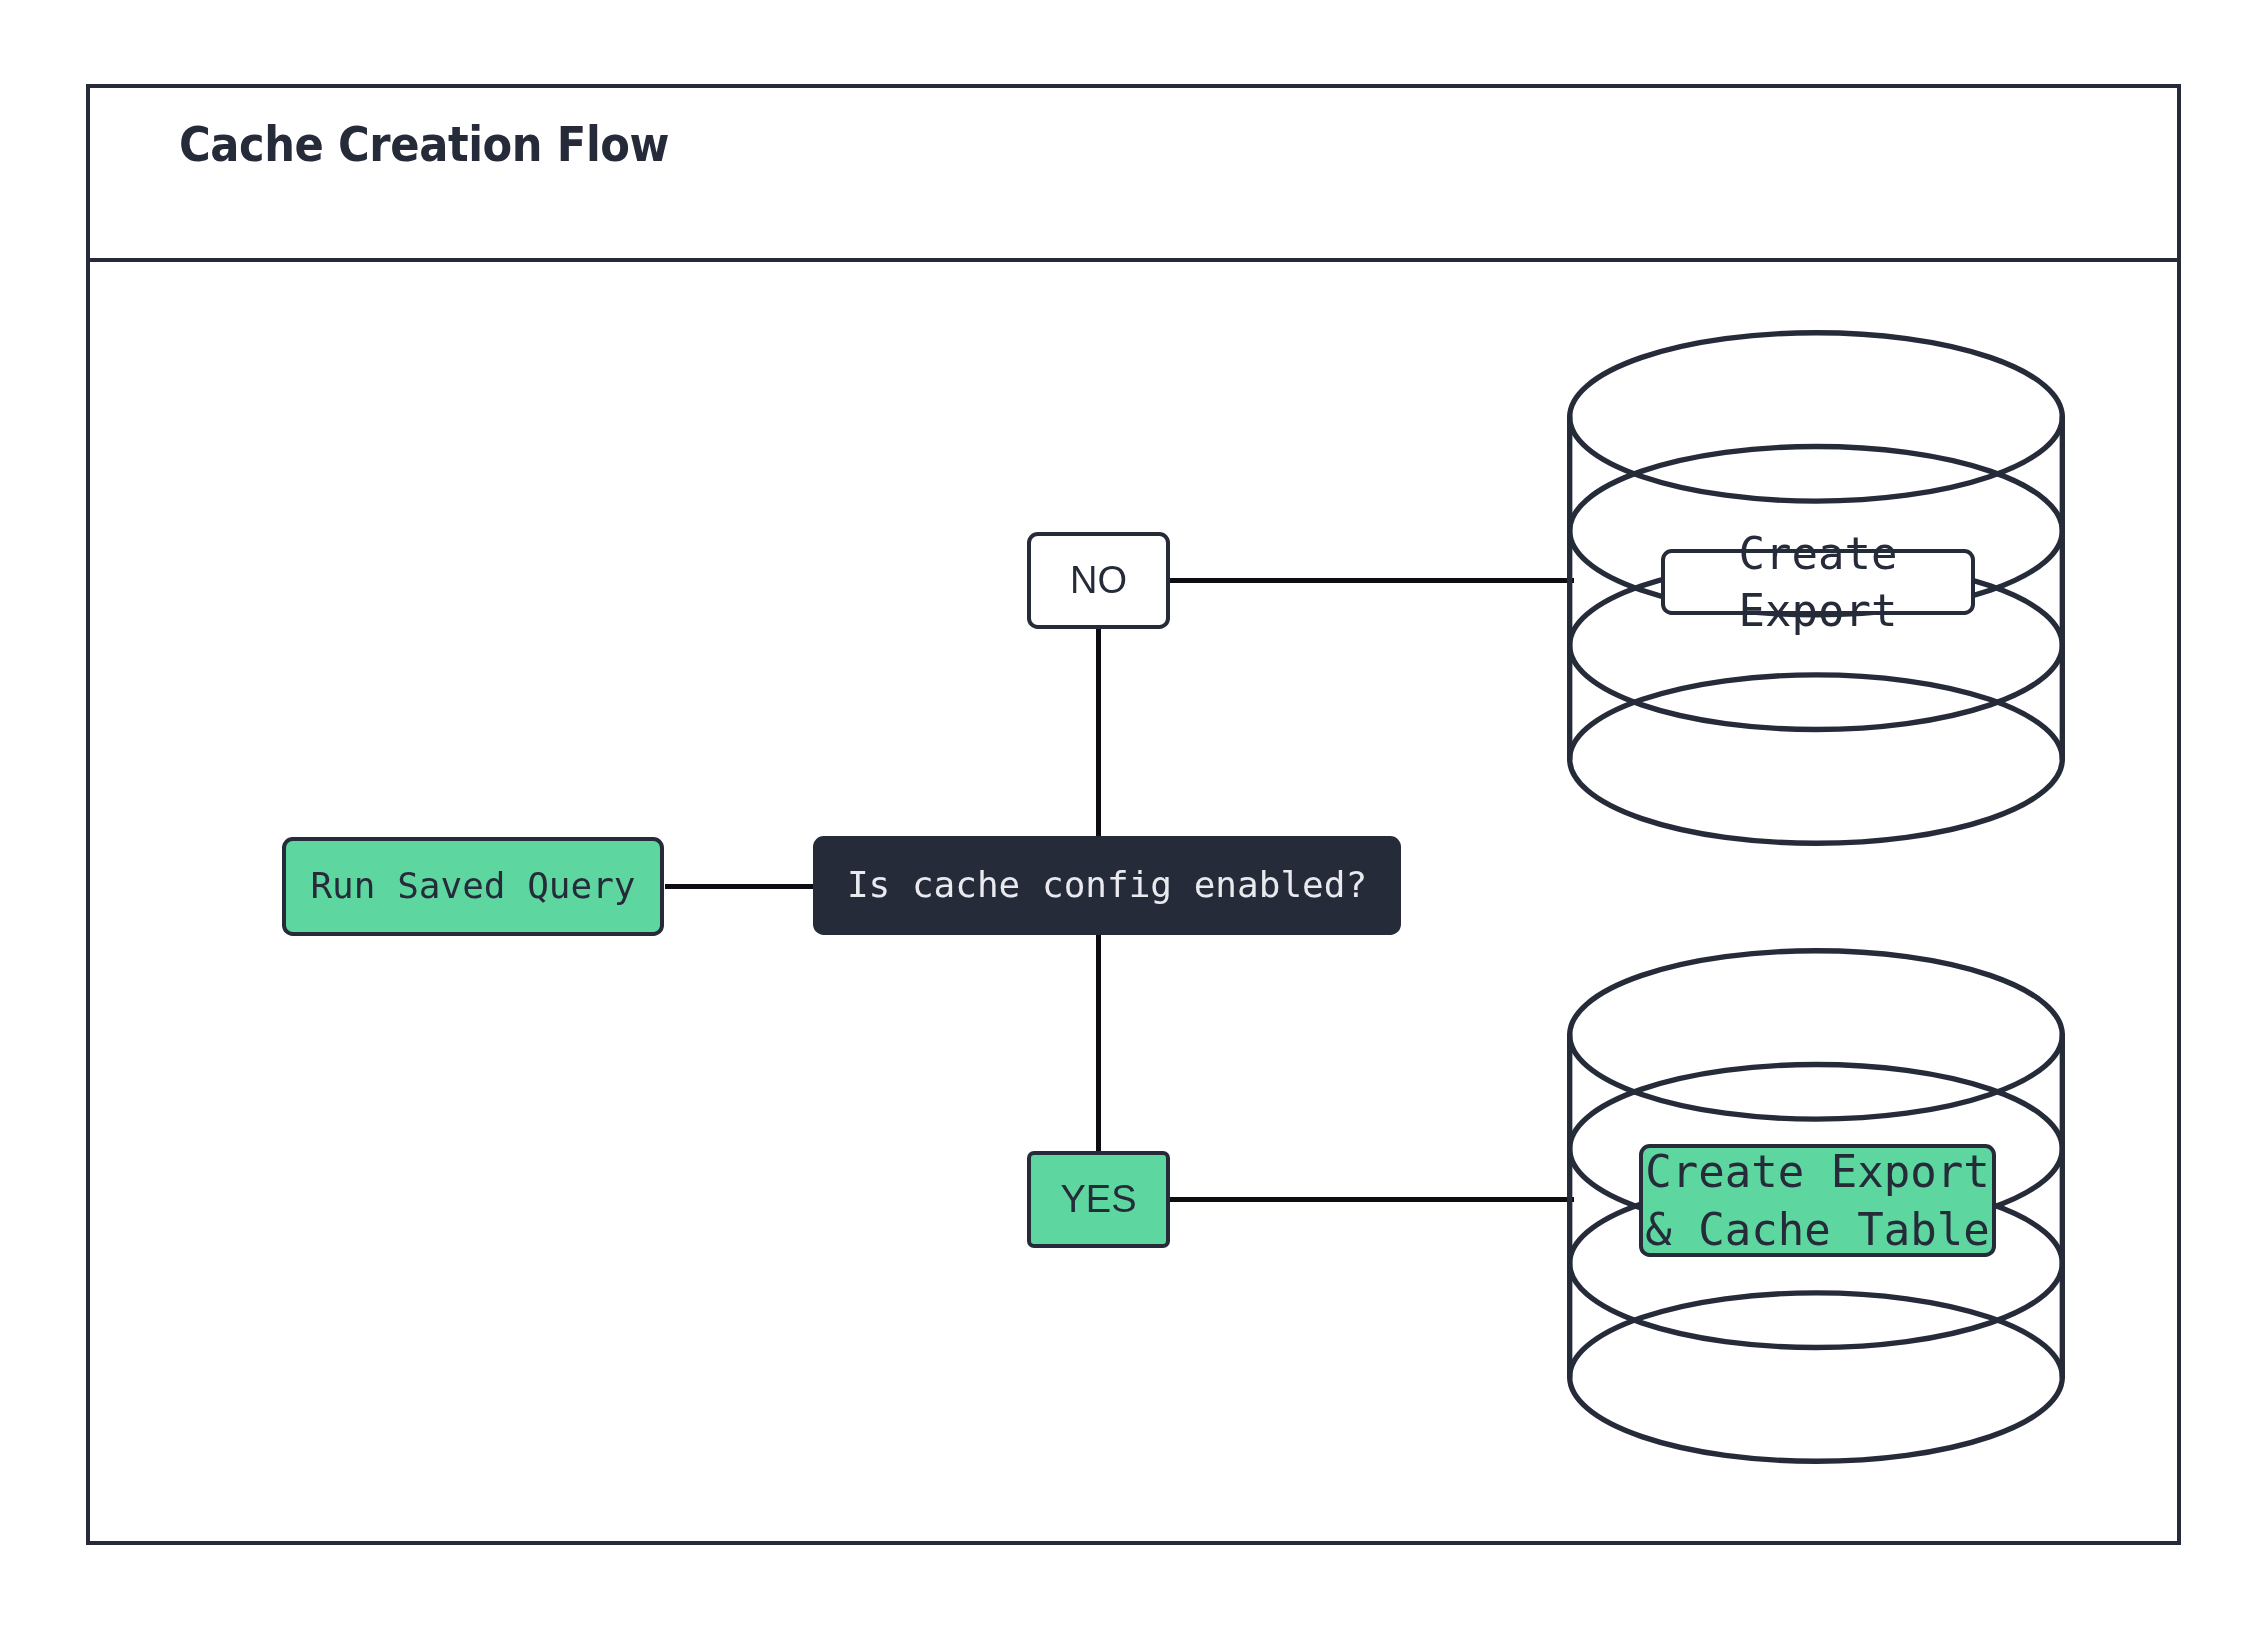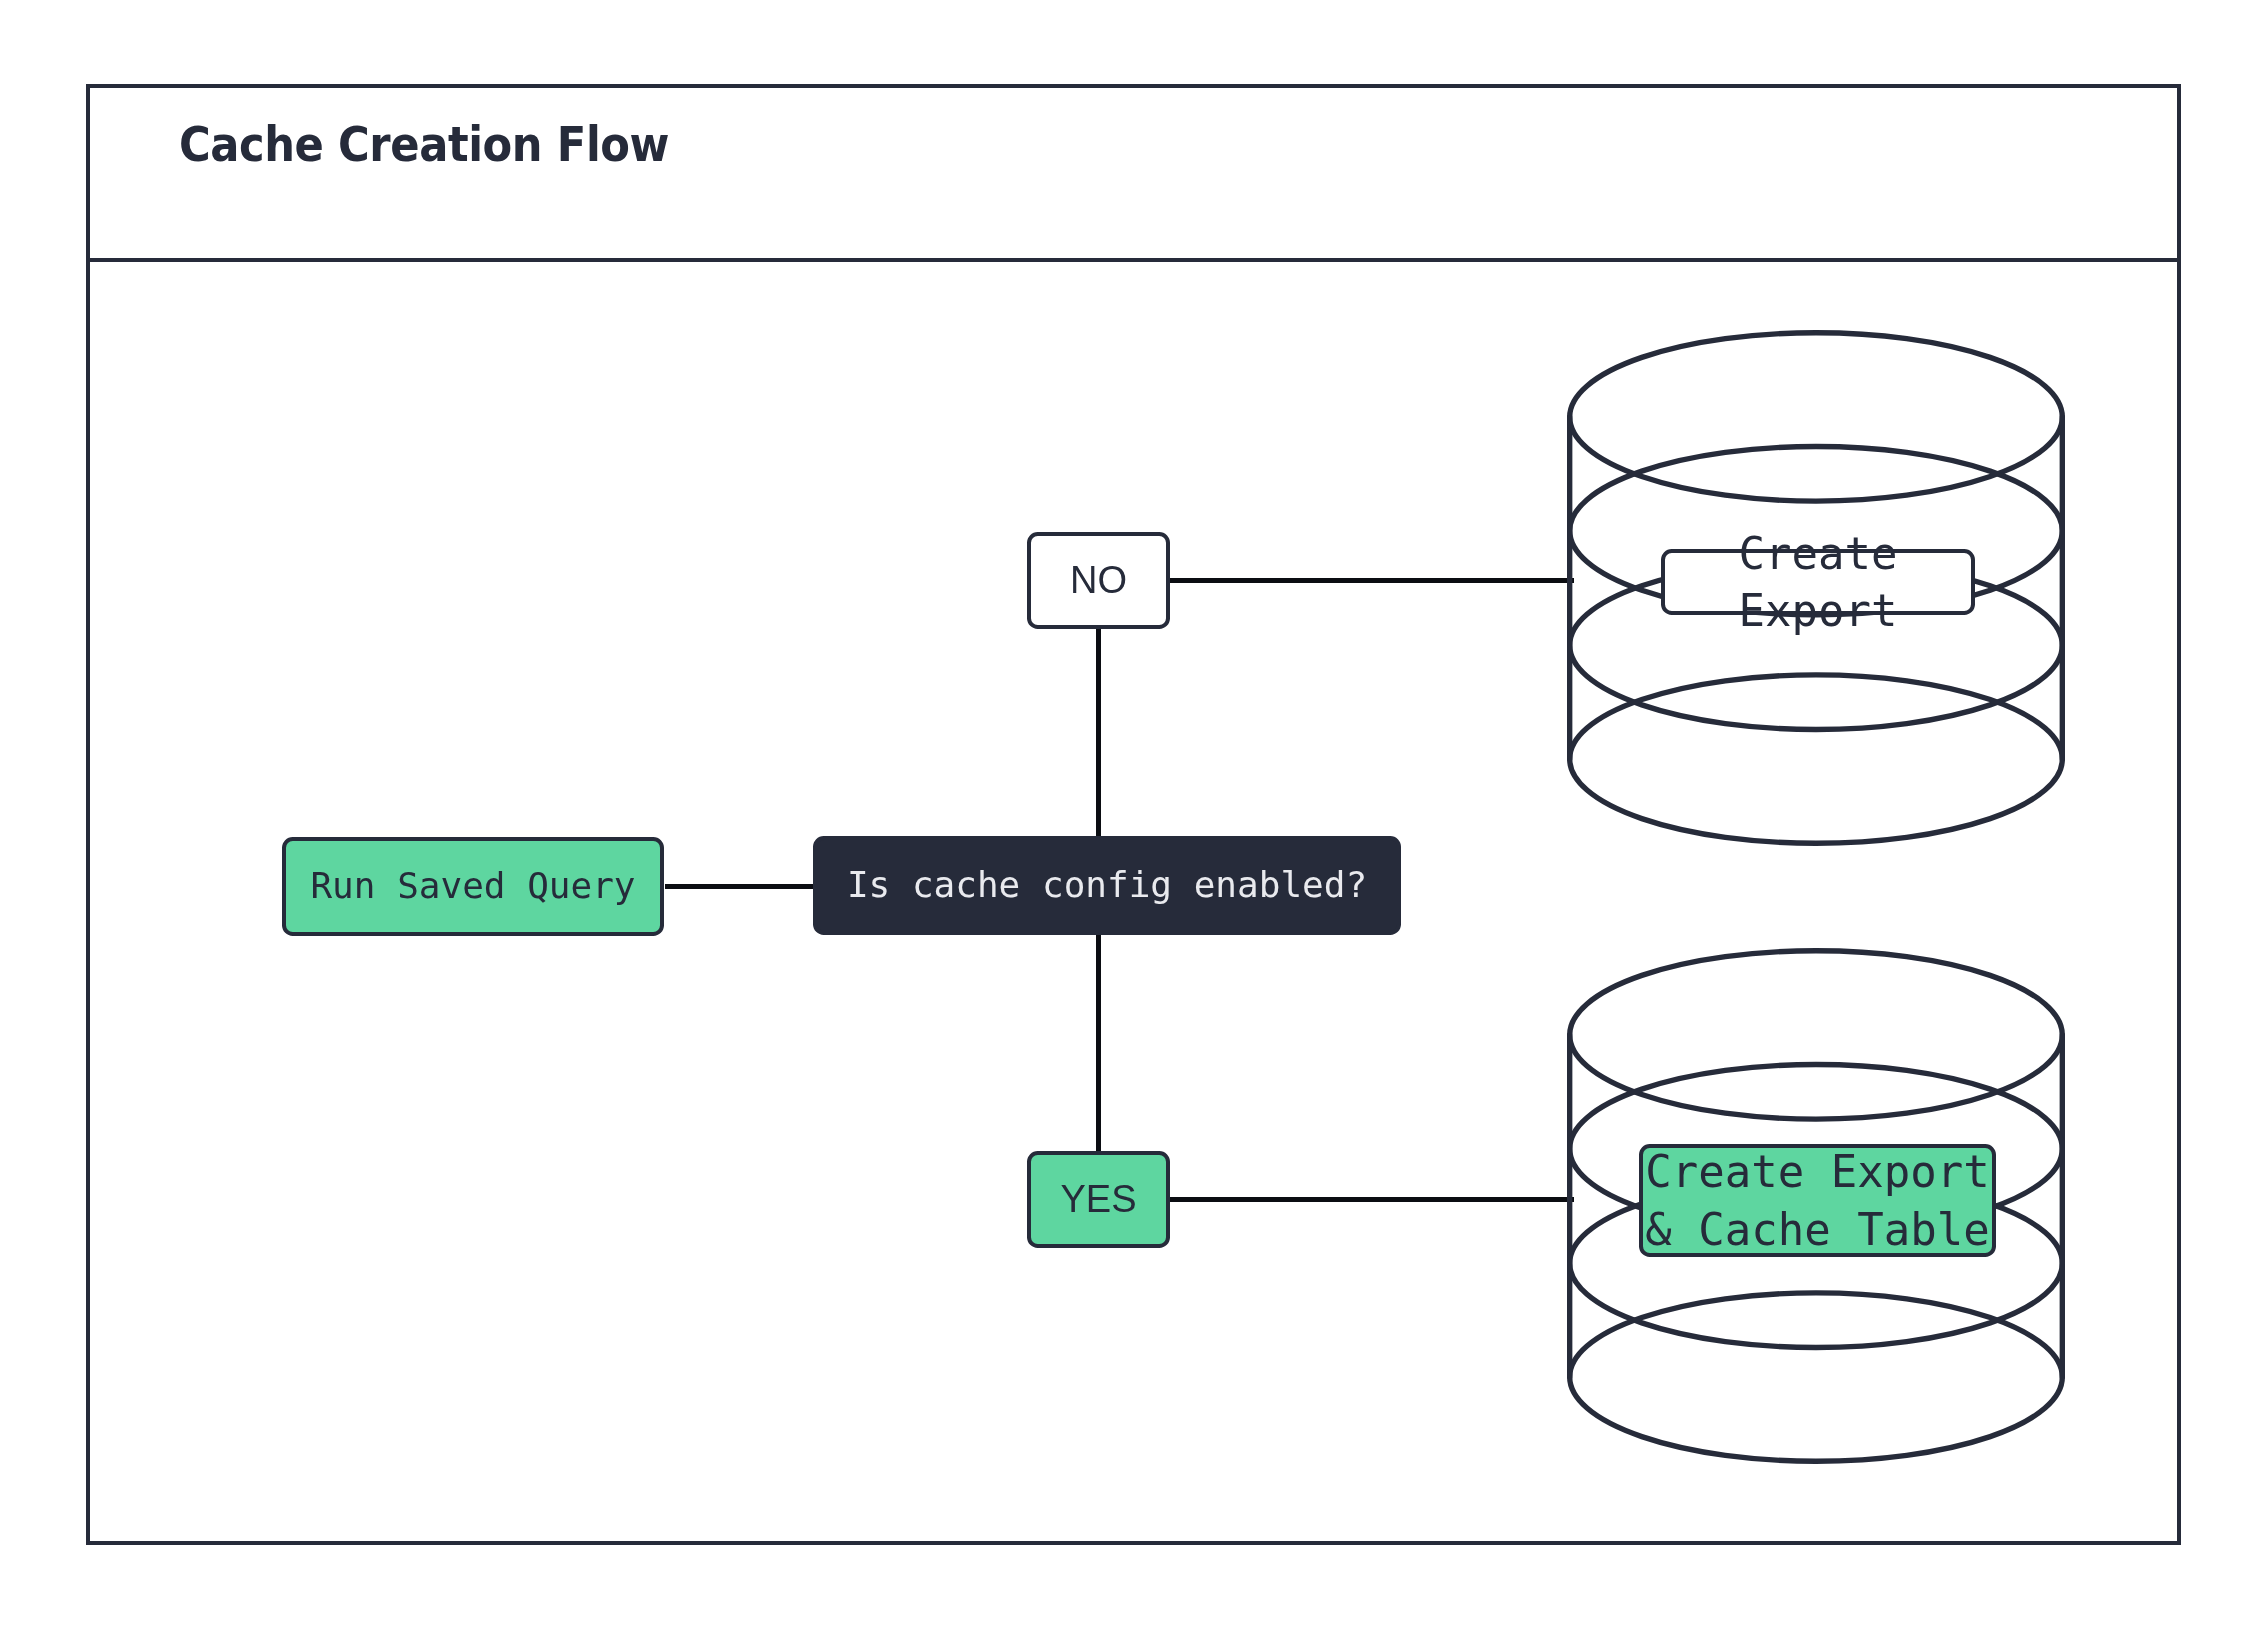--- a/index.html
+++ b/index.html
@@ -98,21 +98,21 @@
     left: 282px; top: 837px; width: 382px; height: 99px;
   }
   #node-decision {
     left: 813px; top: 836px; width: 588px; height: 99px;
     border-radius: 10.7px;
   }
   #label-no {
     left: 1027px; top: 532px; width: 143px; height: 97px;
   }
   #label-yes {
-    left: 1027px; top: 1151px; width: 143px; height: 97px;
+    left: 1027px; top: 1151px; width: 143px; height: 97px; border-radius: 7px;
   }
 
   
   .cylinder {
     position: absolute;
   }
   .cylinder svg { display: block; overflow: visible; }
 
   #cyl-top    { left: 1567px; top: 330px;  width: 498px; height: 516px; }
   #cyl-bottom { left: 1567px; top: 948px; width: 498px; height: 516px; }

